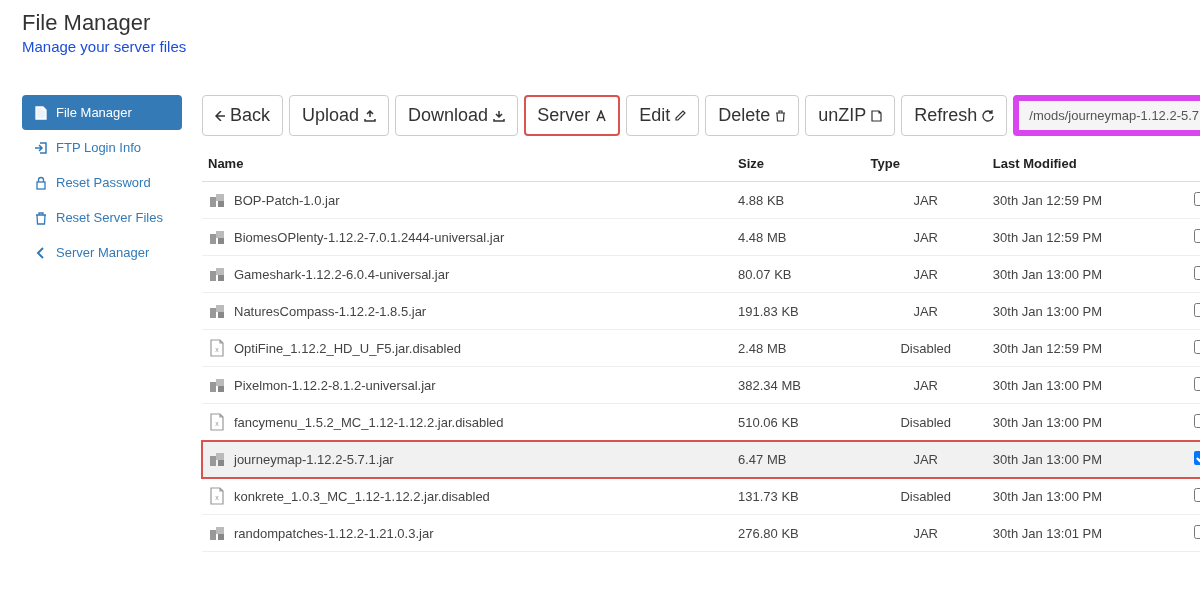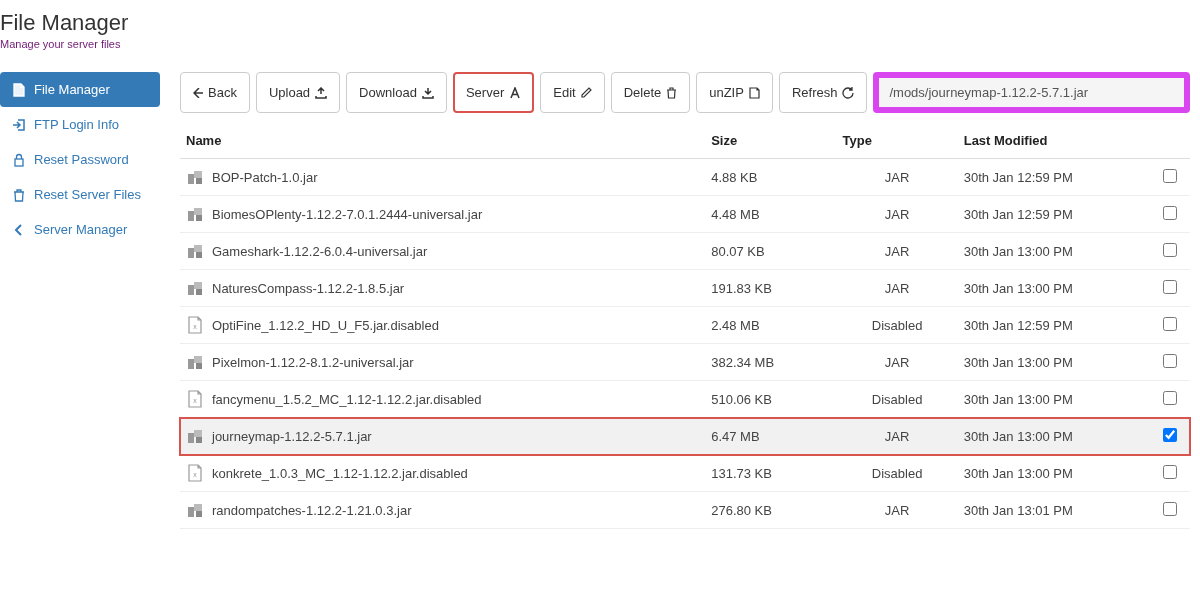--- a/index.html
+++ b/index.html
@@ -1,27 +1,27 @@
 <!DOCTYPE html>
 <html><head>
 <meta charset="utf-8">
 <style>
 * { box-sizing: border-box; margin: 0; padding: 0; }
 body { font-family: -apple-system, "Helvetica Neue", Arial, sans-serif; font-size: 13px; color: #333; background: #fff; }
-.container { padding: 10px 10px 0 0; }
+.container { padding: 10px 10px 0 22px; }
 .page-title { font-size: 22px; font-weight: 500; color: #333; margin-bottom: 2px; }
-.page-subtitle { font-size: 11px; color: #701a75; margin-bottom: 22px; }
+.page-subtitle { font-size: 15px; color: #1d4ed8; margin-bottom: 40px; }
 .layout { display: flex; gap: 20px; }
 .sidebar { width: 160px; flex-shrink: 0; }
 .sidebar-item { display: flex; align-items: center; gap: 8px; padding: 10px 12px; font-size: 13px; color: #337ab7; cursor: pointer; border-radius: 4px; }
 .sidebar-item.active { background: #337ab7; color: #fff; }
 .sidebar-item .icon { width: 14px; height: 14px; display: inline-flex; align-items: center; justify-content: center; }
 .main { flex: 1; }
 .toolbar { display: flex; gap: 6px; margin-bottom: 12px; align-items: stretch; }
-.btn { display: inline-flex; align-items: center; gap: 5px; padding: 7px 12px; background: #fff; border: 1px solid #ccc; border-radius: 4px; font-size: 13px; color: #333; cursor: pointer; white-space: nowrap; }
+.btn { display: inline-flex; align-items: center; gap: 5px; padding: 7px 12px; background: #fff; border: 1px solid #ccc; border-radius: 4px; font-size: 18px; color: #333; cursor: pointer; white-space: nowrap; }
 .btn.highlight { border: 2px solid #d9534f; padding: 6px 11px; }
 .path-input { flex: 1; padding: 7px 10px; border: 6px solid #d946ef; border-radius: 4px; font-size: 13px; color: #555; background: #f5f5f5; }
 .table { width: 100%; border-collapse: collapse; }
 .table th { text-align: left; padding: 8px 6px 10px 6px; font-size: 13px; font-weight: 700; color: #222; border-bottom: 1px solid #ddd; }
 .table td { padding: 9px 6px; font-size: 13px; color: #444; border-bottom: 1px solid #eee; vertical-align: middle; }
 .table tr.selected { background: #f1f1f1; outline: 2px solid #d9534f; outline-offset: -1px; }
 .file-icon { width: 18px; height: 18px; display: inline-flex; align-items: center; justify-content: center; margin-right: 8px; vertical-align: middle; }
 .file-name { display: flex; align-items: center; }
 .chk { width: 14px; height: 14px; cursor: pointer; }
 .col-name { width: 52%; }

